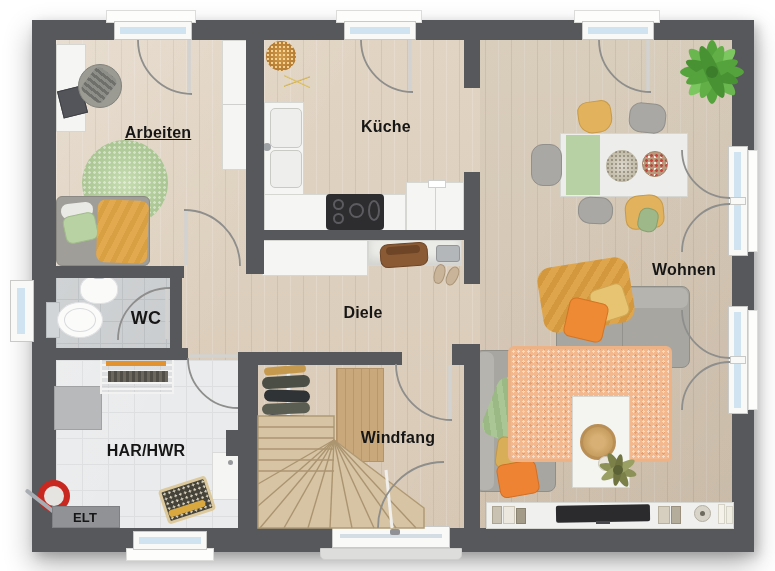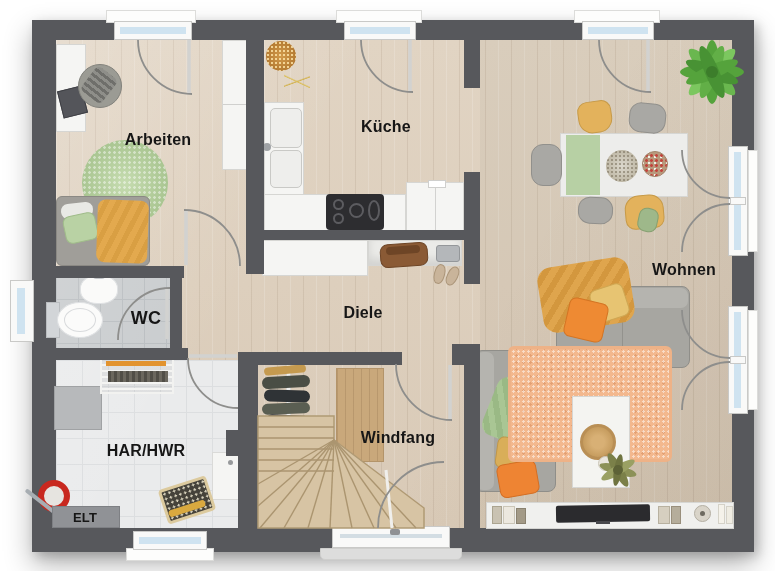--- a/index.html
+++ b/index.html
@@ -269,21 +269,21 @@
       <line x1="189" y1="40" x2="189" y2="93"></line>
       <line x1="410" y1="40" x2="410" y2="91"></line>
       <line x1="648" y1="40" x2="648" y2="91"></line>
       <line x1="186" y1="211" x2="186" y2="265"></line>
       <line x1="167" y1="289" x2="167" y2="339"></line>
       <line x1="189" y1="356" x2="237" y2="356"></line>
       <line x1="450" y1="365" x2="450" y2="419"></line>
     </g>
   </svg>
 
-  <div class="room-label" style="left:158px;top:140px;">Arbeiten</div>
+  <div class="room-label" style="left:158px;top:133px;text-decoration:underline;">Arbeiten</div>
   <div class="room-label" style="left:386px;top:127px;">Küche</div>
   <div class="room-label" style="left:684px;top:270px;">Wohnen</div>
   <div class="room-label" style="left:146px;top:318px;font-size:18px;">WC</div>
   <div class="room-label" style="left:363px;top:313px;">Diele</div>
   <div class="room-label" style="left:146px;top:451px;">HAR/HWR</div>
   <div class="room-label" style="left:398px;top:438px;">Windfang</div>
   <div class="room-label" style="left:85px;top:517px;font-size:13px;">ELT</div>
 
 </div>
 

